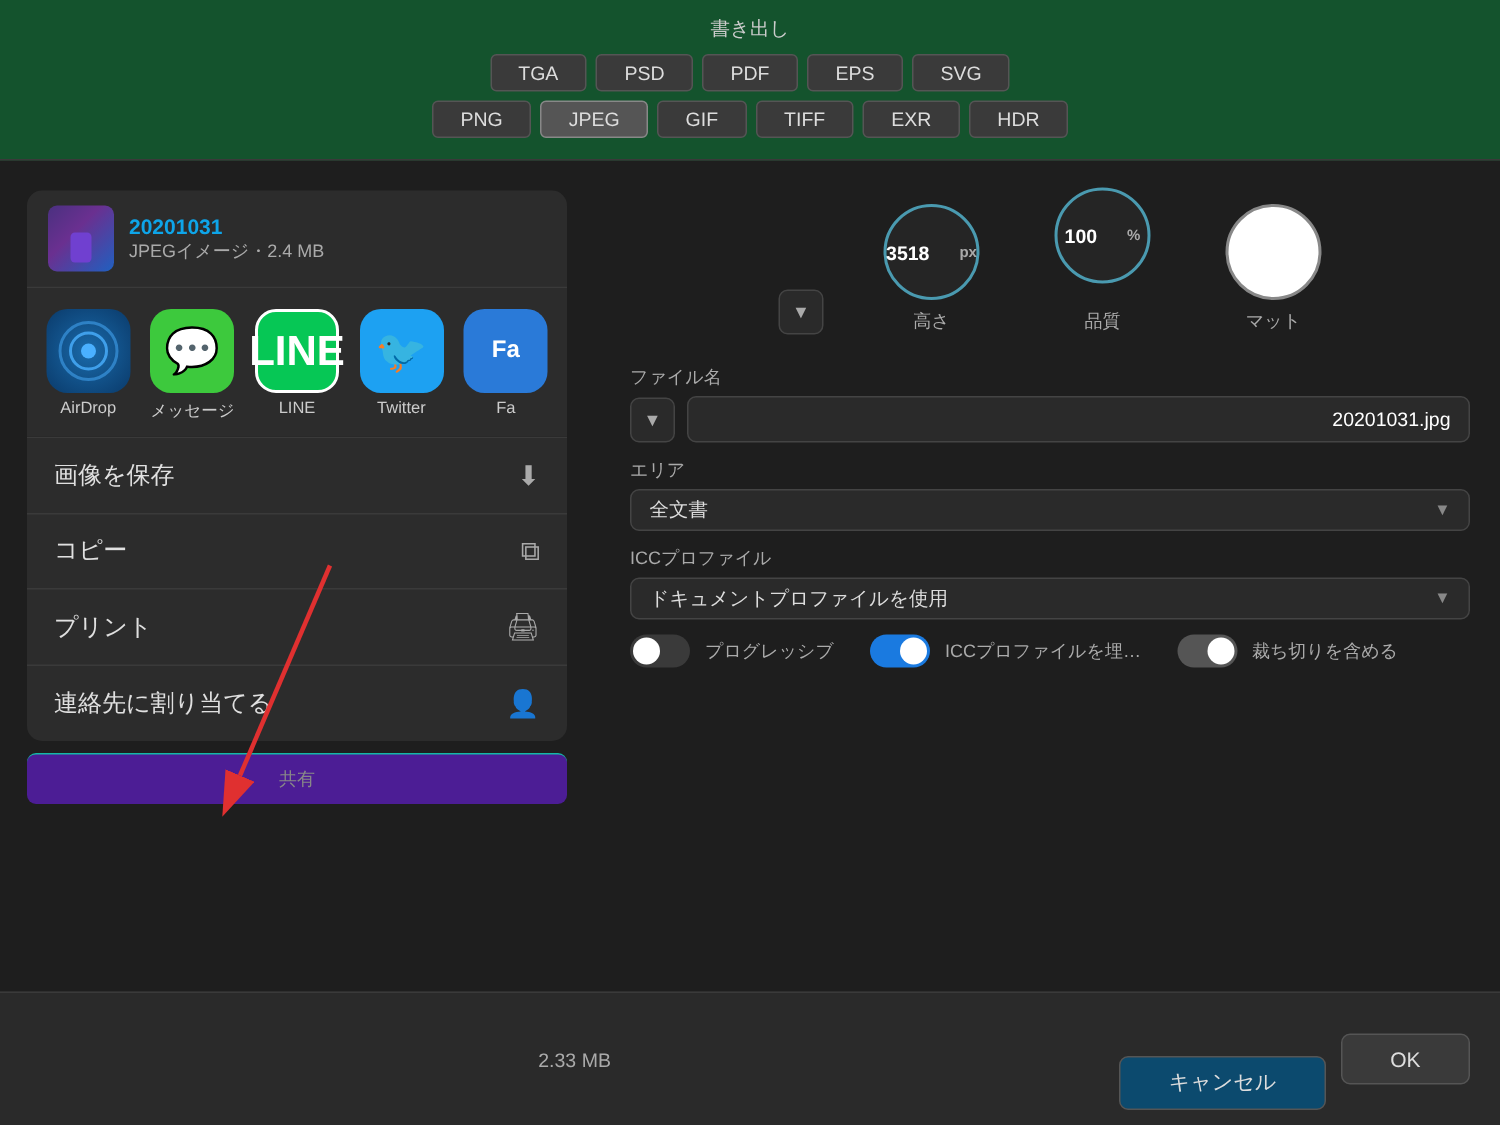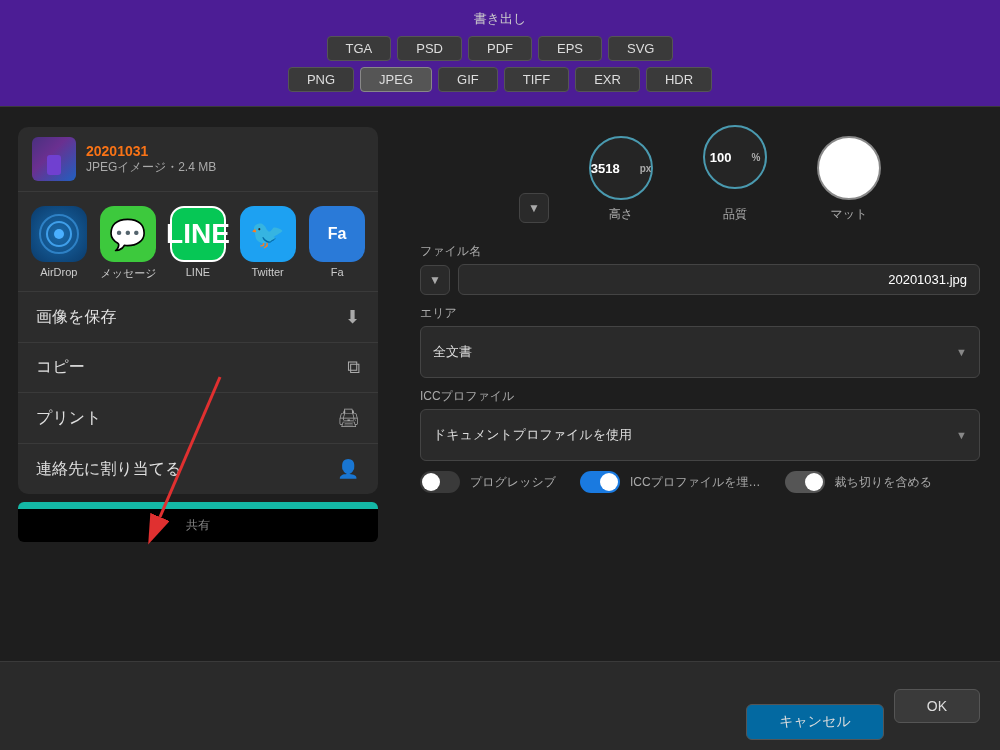--- a/index.html
+++ b/index.html
@@ -8,21 +8,21 @@
       height: 750px;
       background: #1e1e1e;
       font-family: -apple-system, BlinkMacSystemFont, "Helvetica Neue", sans-serif;
       color: #e0e0e0;
       overflow: hidden;
       position: relative;
     }
 
     
     .export-bar {
-      background: #4c1d95;
+      background: #14532d;
       padding: 10px 0 8px;
       text-align: center;
       border-bottom: 1px solid #3a3a3a;
     }
     .export-title {
       font-size: 13px;
       color: #ccc;
       margin-bottom: 8px;
     }
     .format-row {
@@ -86,21 +86,21 @@
       position: absolute;
       bottom: 6px;
       left: 50%;
       transform: translateX(-50%);
       width: 14px;
       height: 20px;
       background: #7040d0;
       border-radius: 3px;
     }
     .file-meta { flex: 1; }
-    .file-name { font-size: 14px; font-weight: 600; color: #f97316; }
+    .file-name { font-size: 14px; font-weight: 600; color: #0ea5e9; }
     .file-size { font-size: 12px; color: #aaa; }
 
     
     .app-icons-container {
       background: #2c2c2c;
       padding: 14px 10px 10px;
       display: flex;
       gap: 8px;
       overflow-x: hidden;
     }
@@ -176,26 +176,26 @@
       padding: 14px 18px;
       border-bottom: 1px solid #3a3a3a;
       cursor: pointer;
     }
     .share-action-item:last-child { border-bottom: none; }
     .share-action-label { font-size: 16px; color: #e0e0e0; }
     .share-action-icon { font-size: 18px; color: #aaa; }
 
     
     .share-footer {
-      background: #000000;
+      background: #4c1d95;
       padding: 8px;
       text-align: center;
       font-size: 12px;
       color: #888;
-      border-top: 7px solid #14b8a6;
+      border-top: 1px solid #14b8a6;
       margin-top: 8px;
       border-radius: 6px;
     }
 
     
     .right-panel {
       margin-left: 400px;
       padding: 18px 20px;
       flex: 1;
     }
@@ -247,21 +247,21 @@
       display: flex;
       align-items: center;
       gap: 8px;
       margin-bottom: 8px;
     }
     .select-box {
       flex: 1;
       background: #2a2a2a;
       border: 1px solid #444;
       border-radius: 6px;
-      padding: 16px 12px;
+      padding: 4px 12px;
       color: #ddd;
       font-size: 13px;
       display: flex;
       justify-content: space-between;
       align-items: center;
     }
     .select-box .chevron { color: #888; font-size: 11px; }
     .select-arrow {
       width: 30px; height: 30px;
       background: #2a2a2a;
@@ -330,21 +330,21 @@
       font-size: 13px;
       color: #aaa;
     }
     .bottom-btn {
       padding: 8px 32px;
       border-radius: 6px;
       font-size: 14px;
       cursor: pointer;
       border: 1px solid #555;
     }
-    .cancel-btn { background: #0369a1; color: #ddd; margin-right: 10px; margin-top: 32px; }
+    .cancel-btn { background: #0c4a6e; color: #ddd; margin-right: 10px; margin-top: 32px; }
     .ok-btn { background: #3a3a3a; color: #ddd; }
 
     
     .arrow-annotation {
       position: absolute;
       top: 260px;
       left: 100px;
       z-index: 20;
       pointer-events: none;
     }
@@ -521,15 +521,16 @@
       <div class="toggle off" style="margin-left:14px; background:#555;">
         <div class="toggle-knob" style="left:20px;"></div>
       </div>
       <span class="toggle-label">裁ち切りを含める</span>
     </div>
   </div>
 
 </div>
 
 <div class="bottom-bar">
+  <div class="file-size-info">2.33 MB</div>
   <button class="bottom-btn cancel-btn">キャンセル</button>
   <button class="bottom-btn ok-btn">OK</button>
 </div>
 
 </body></html>

